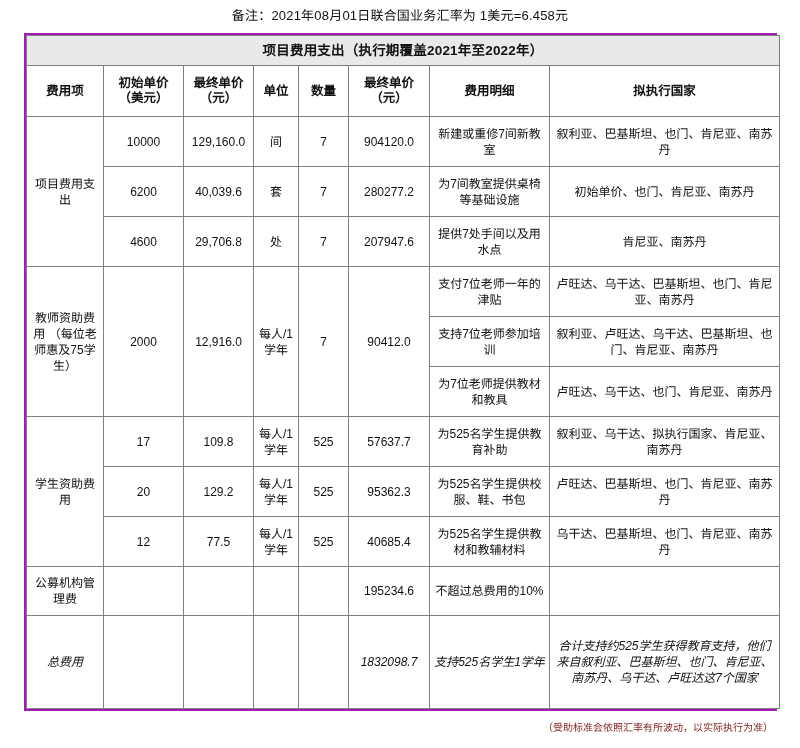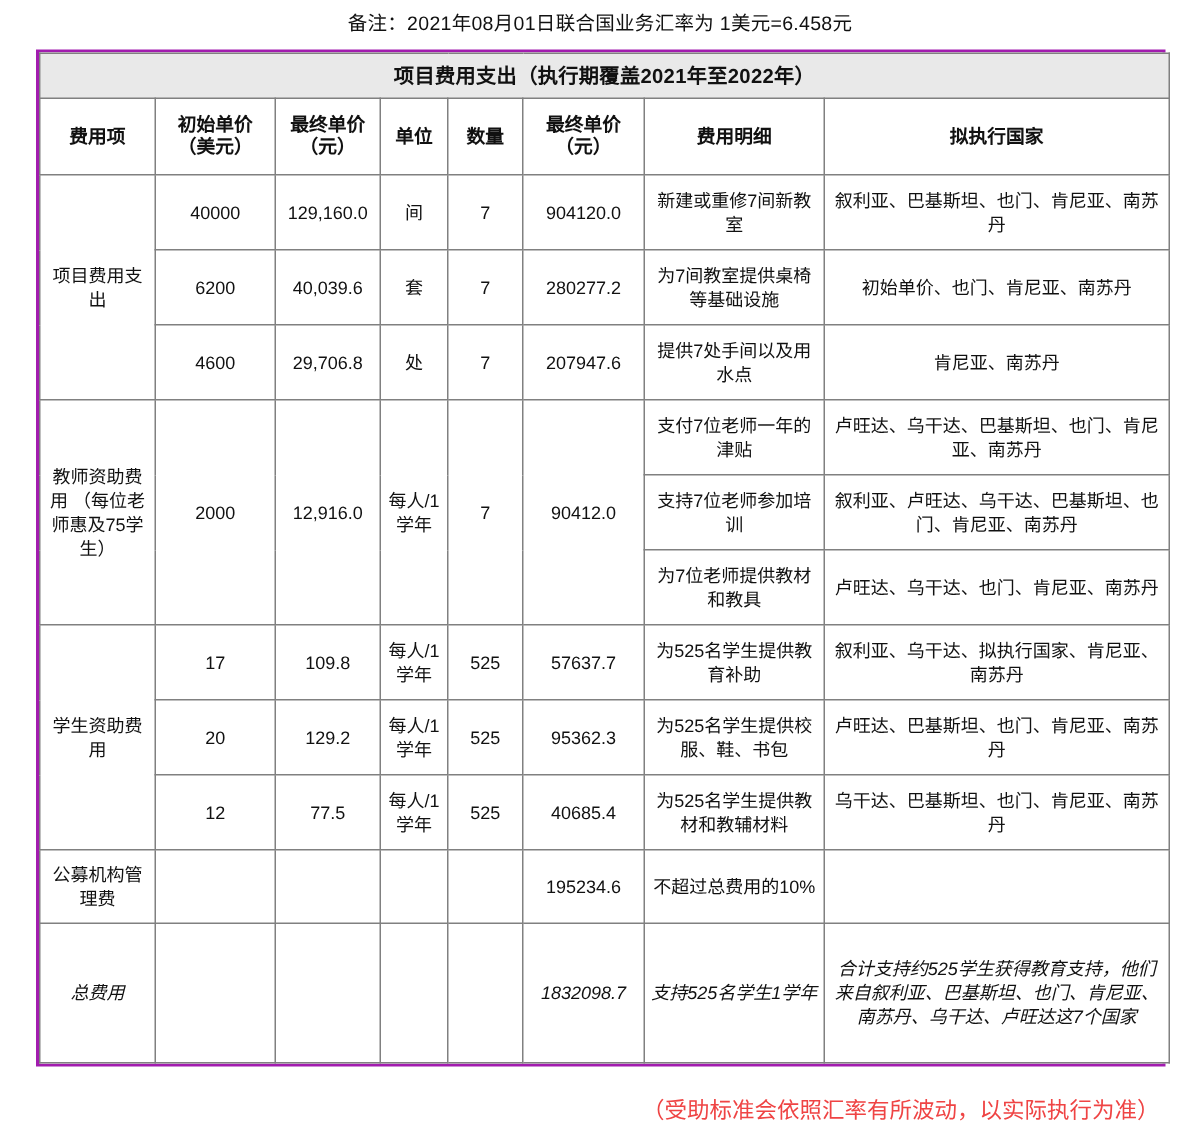--- a/index.html
+++ b/index.html
@@ -91,24 +91,24 @@
   tr.total-row td { height: 88px; font-style: italic; }
   td.total-label { font-size: 12.5px; }
   td.total-country {
     font-size: 12.5px;
     line-height: 18px;
     text-align: center;
   }
   .bottom-note {
     text-align: right;
     padding-right: 27px;
-    padding-top: 22px;
-    font-size: 15px;
-    line-height: 16px;
-    color: #ef4444;
+    padding-top: 9px;
+    font-size: 10px;
+    line-height: 16px;
+    color: #7f1d1d;
   }
   
   col.c0 { width: 77px; }
   col.c1 { width: 80px; }
   col.c2 { width: 70px; }
   col.c3 { width: 45px; }
   col.c4 { width: 50px; }
   col.c5 { width: 81px; }
   col.c6 { width: 120px; }
   col.c7 { width: 230px; }
@@ -144,21 +144,21 @@
           <td>最终单价（元）</td>
           <td>单位</td>
           <td>数量</td>
           <td>最终单价（元）</td>
           <td>费用明细</td>
           <td>拟执行国家</td>
         </tr>
 
         <tr class="data-row">
           <td class="grp" rowspan="3">项目费用支出</td>
-          <td class="num">40000</td>
+          <td class="num">10000</td>
           <td class="num">129,160.0</td>
           <td>间</td>
           <td class="num">7</td>
           <td class="num">904120.0</td>
           <td class="detail">新建或重修7间新教室</td>
           <td class="country">叙利亚、巴基斯坦、也门、肯尼亚、南苏丹</td>
         </tr>
         <tr class="data-row">
           <td class="num">6200</td>
           <td class="num">40,039.6</td>

